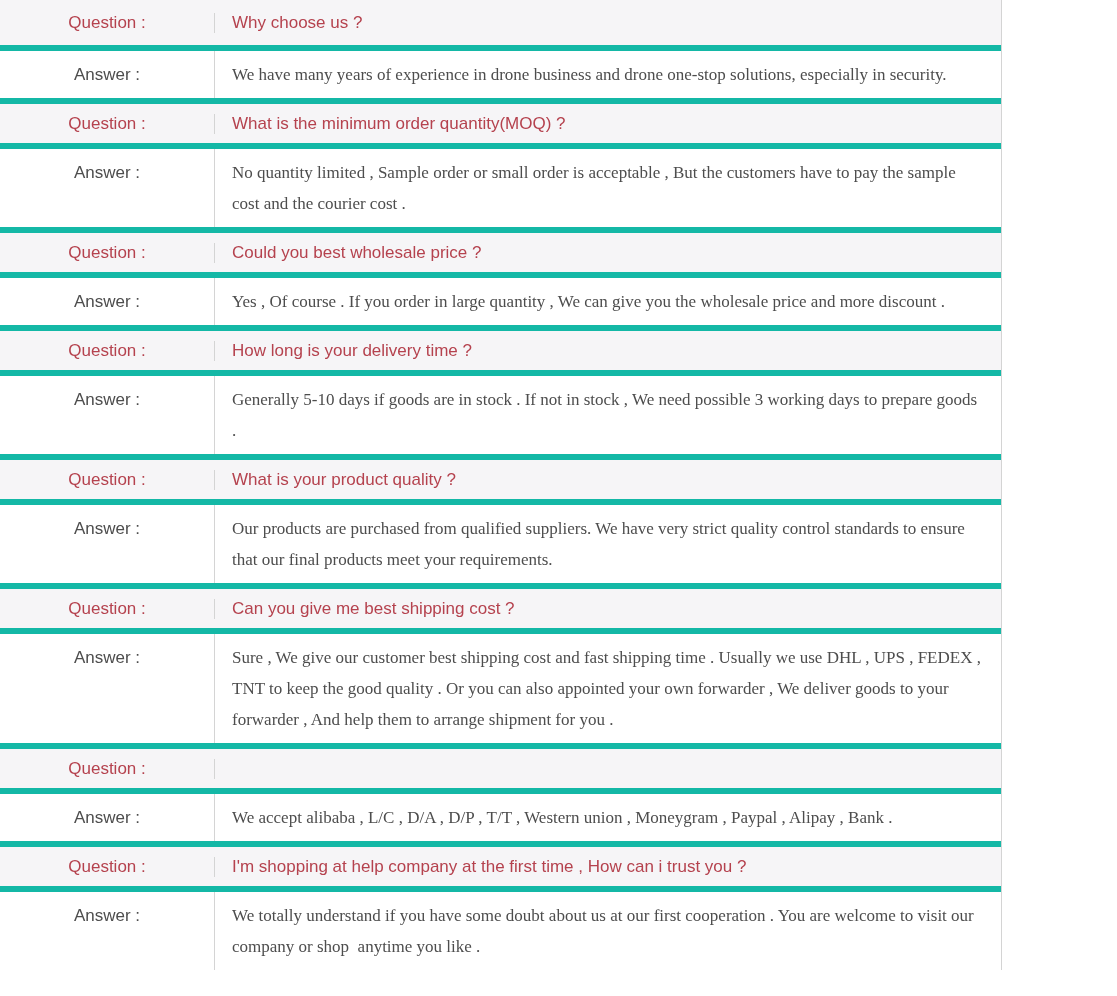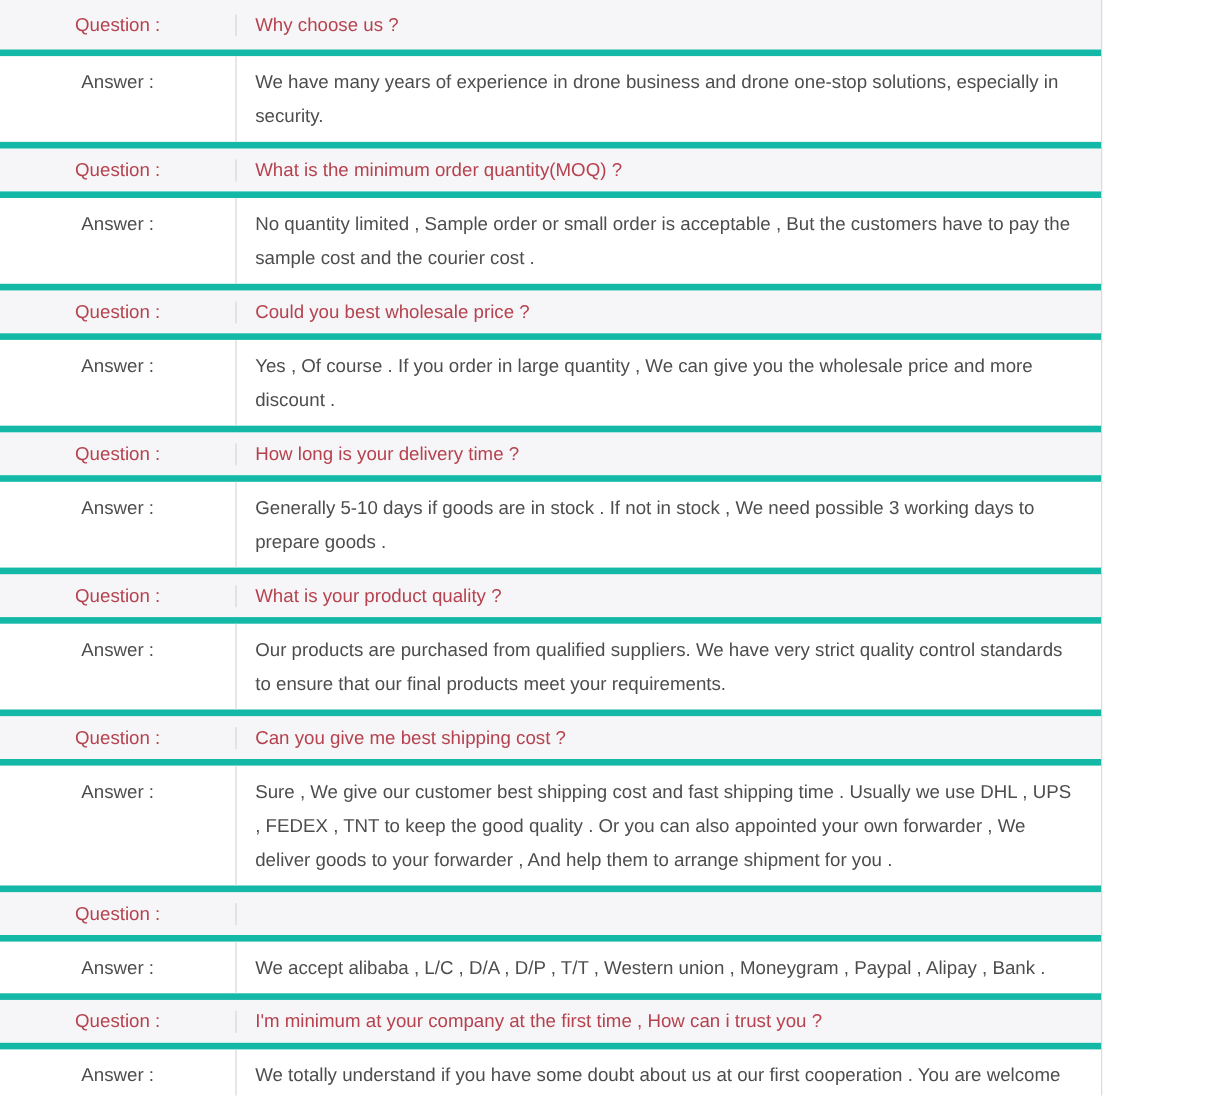--- a/index.html
+++ b/index.html
@@ -53,20 +53,21 @@
   .row.a .cell.label {
     padding-top: 8px;
     padding-bottom: 8px;
     line-height: 31px;
   }
   .row.a .cell.content {
     padding-top: 8px;
     padding-bottom: 8px;
     line-height: 31px;
     white-space: pre-wrap;
+    font-family: Liberation Serif, serif;
   }
 </style>
 </head>
 <body>
 
 <div class="faq-table">
 
   <div class="row q">
     <div class="cell label">Question :</div>
     <div class="cell content">Why choose us ?</div>
@@ -124,20 +125,20 @@
   <div class="row q">
     <div class="cell label">Question :</div>
   </div>
   <div class="row a">
     <div class="cell label">Answer :</div>
     <div class="cell content">We accept alibaba , L/C , D/A , D/P , T/T , Western union , Moneygram , Paypal , Alipay , Bank .</div>
   </div>
 
   <div class="row q">
     <div class="cell label">Question :</div>
-    <div class="cell content">I'm minimum at your company at the first time , How can i trust you ?</div>
+    <div class="cell content">I'm shopping at help company at the first time , How can i trust you ?</div>
   </div>
   <div class="row a">
     <div class="cell label">Answer :</div>
     <div class="cell content">We totally understand if you have some doubt about us at our first cooperation . You are welcome to visit our company or shop  anytime you like .</div>
   </div>
 
 </div>
 
 </body></html>

